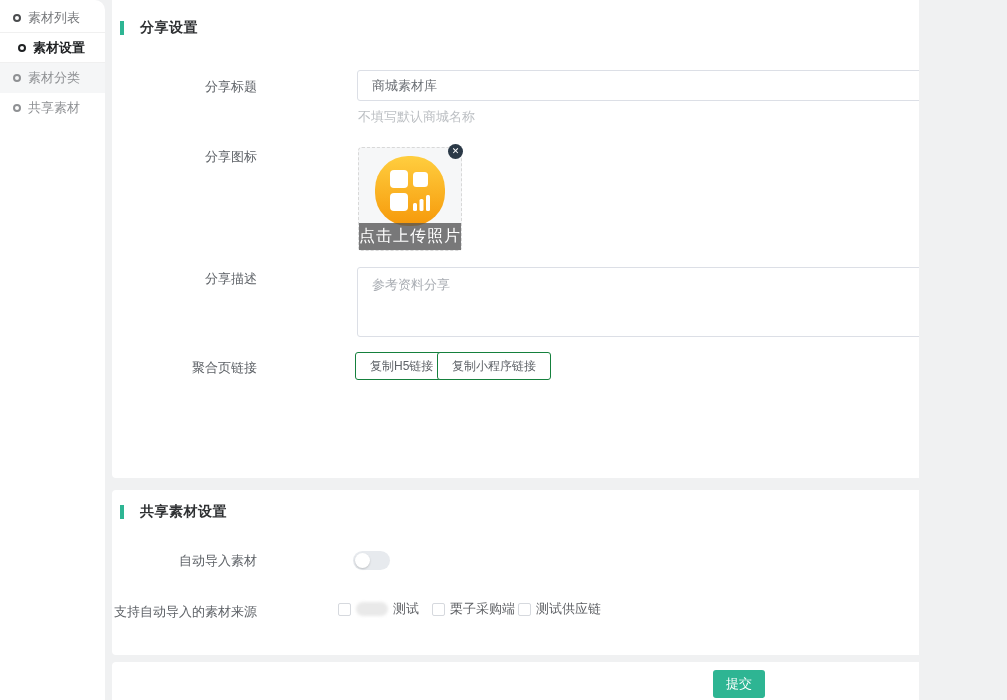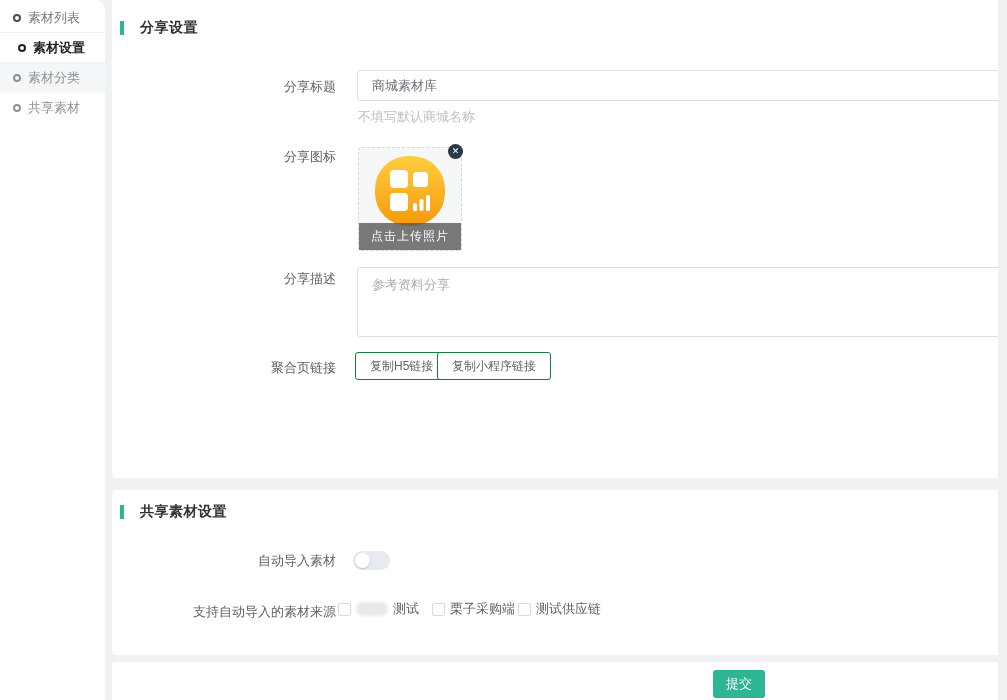--- a/index.html
+++ b/index.html
@@ -1,18 +1,18 @@
 <!DOCTYPE html>
 <html><head>
 <meta charset="utf-8">
 <style>
   * { margin:0; padding:0; box-sizing:border-box; }
   html,body { width:1007px; height:700px; overflow:hidden; }
   body { font-family:"Liberation Sans","DejaVu Sans",sans-serif; background:#f0f1f2; }
-  #page { position:relative; width:998px; height:700px; overflow:hidden; }
+  #page { position:relative; width:919px; height:700px; overflow:hidden; }
 
   
   .sidebar { position:absolute; left:0; top:0; width:105px; height:700px; background:#fff; border-radius:0 10px 0 0; }
   .side-item { position:absolute; left:0; width:105px; height:30px; display:flex; align-items:center; gap:7px; padding-left:13px; font-size:13px; color:#8f9194; cursor:pointer; }
   .side-item .ring { width:8px; height:8px; border:2px solid #8f9194; border-radius:50%; flex:0 0 auto; }
   .side-item.lined { border-bottom:1px solid #f0f0f0; }
   .side-item.active { color:#1f2123; font-weight:bold;padding-left:18px; }
   .side-item.active .ring { border-color:#1f2123; }
   .side-item.first { color:#77797c; }
   .side-item.first .ring { border-color:#4a4c4e; }
@@ -27,21 +27,21 @@
   .section-header { position:absolute; display:flex; align-items:center;gap:8px; }
   .section-bar { width:4px; height:14px; background:#2eb593; margin-right:8px; }
   .section-title { font-size:14px; font-weight:bold; color:#2f3133; letter-spacing:.5px; }
 
   .form-label { position:absolute; right:662px; font-size:13px; color:#5f6368; white-space:nowrap; }
 
   .text-input { position:absolute; left:357px; top:70px; width:660px; height:31px; border:1px solid #dcdfe6; border-radius:3px; padding:0 14px; font-size:13px; color:#6b6f75; background:#fff; outline:none; font-family:inherit; }
   .hint { position:absolute; font-size:13px; color:#bdc0c4; white-space:nowrap; }
 
   .upload-box { position:absolute; left:358px; top:147px; width:104px; height:104px; background:#f6f7f8; border:1px dashed #d8d8d8; border-radius:4px; cursor:pointer; }
-  .upload-overlay { position:absolute; left:0; right:0; bottom:0; height:27px; background:rgba(84,84,84,.78); color:#fff; font-size:12px; display:flex; align-items:center; justify-content:center; letter-spacing:1px; }
+  .upload-overlay { position:absolute; left:0; right:0; bottom:0; height:27px; background:rgba(84,84,84,.78); color:#fff; font-size:16px; display:flex; align-items:center; justify-content:center; letter-spacing:1px; }
   .upload-close { position:absolute; top:-4px; right:-2px; width:15px; height:15px; border-radius:50%; background:#2b3947; color:#fff; font-size:9px; line-height:15px; text-align:center; cursor:pointer; }
   .app-icon { position:absolute; left:14px; top:6px; }
 
   .textarea-input { position:absolute; left:357px; top:267px; width:660px; height:70px; border:1px solid #dcdfe6; border-radius:3px; padding:8px 14px; font-size:13px; color:#6b6f75; resize:none; outline:none; font-family:inherit; }
   .textarea-input::placeholder { color:#a9adb3; opacity:1; }
   .text-input::placeholder { color:#a9adb3; opacity:1; }
 
   .ghost-btn { position:absolute; top:352px; height:28px; padding:0 14px; background:#fff; border:1px solid #15803d; border-radius:3px; font-size:12px; color:#5f6368; cursor:pointer; font-family:inherit; }
   #btn-h5 { left:355px; }
   #btn-mini { left:437px; }

